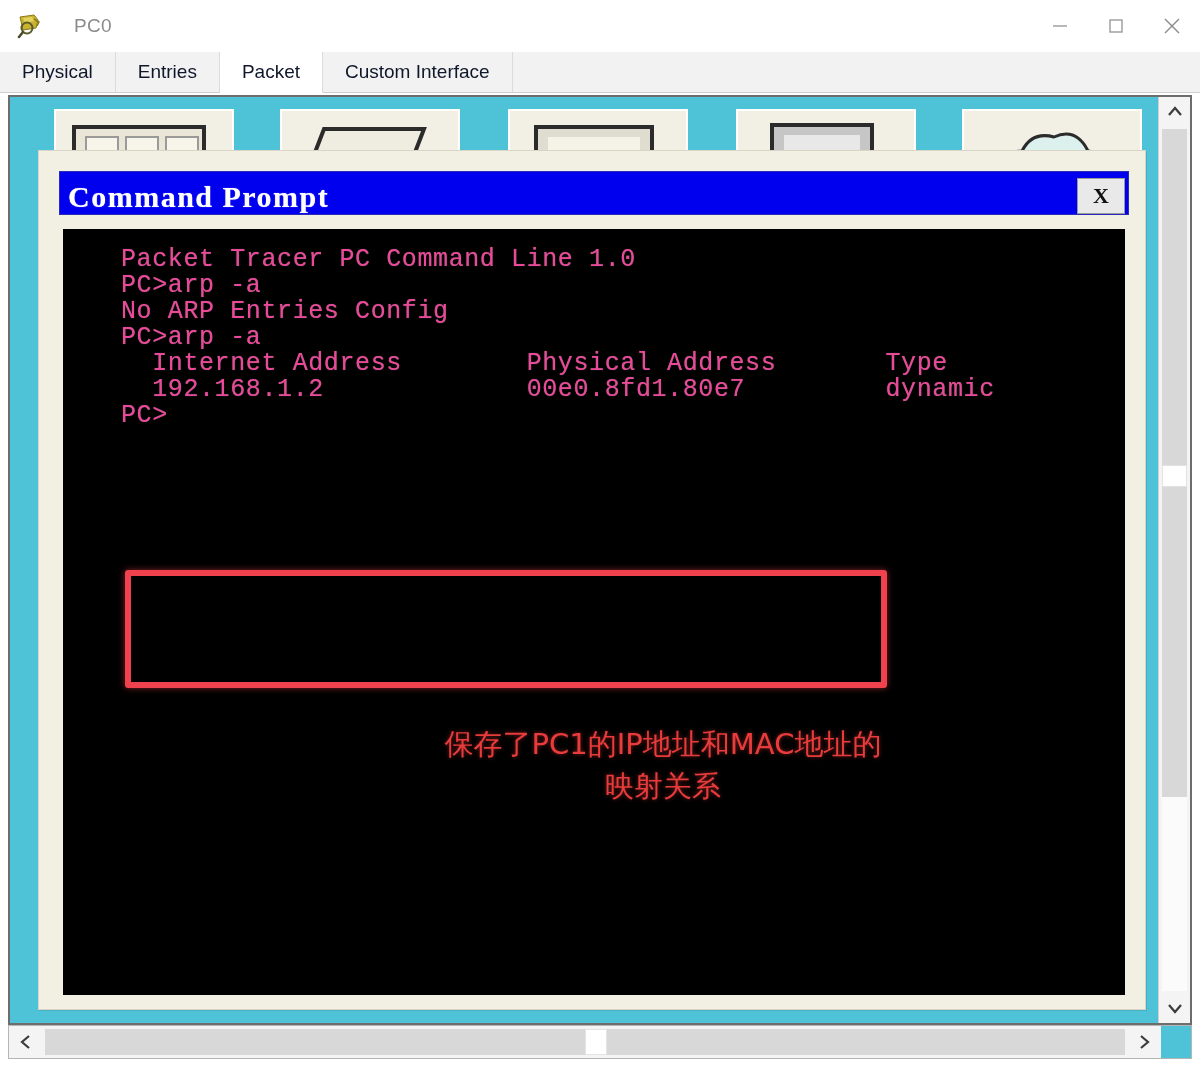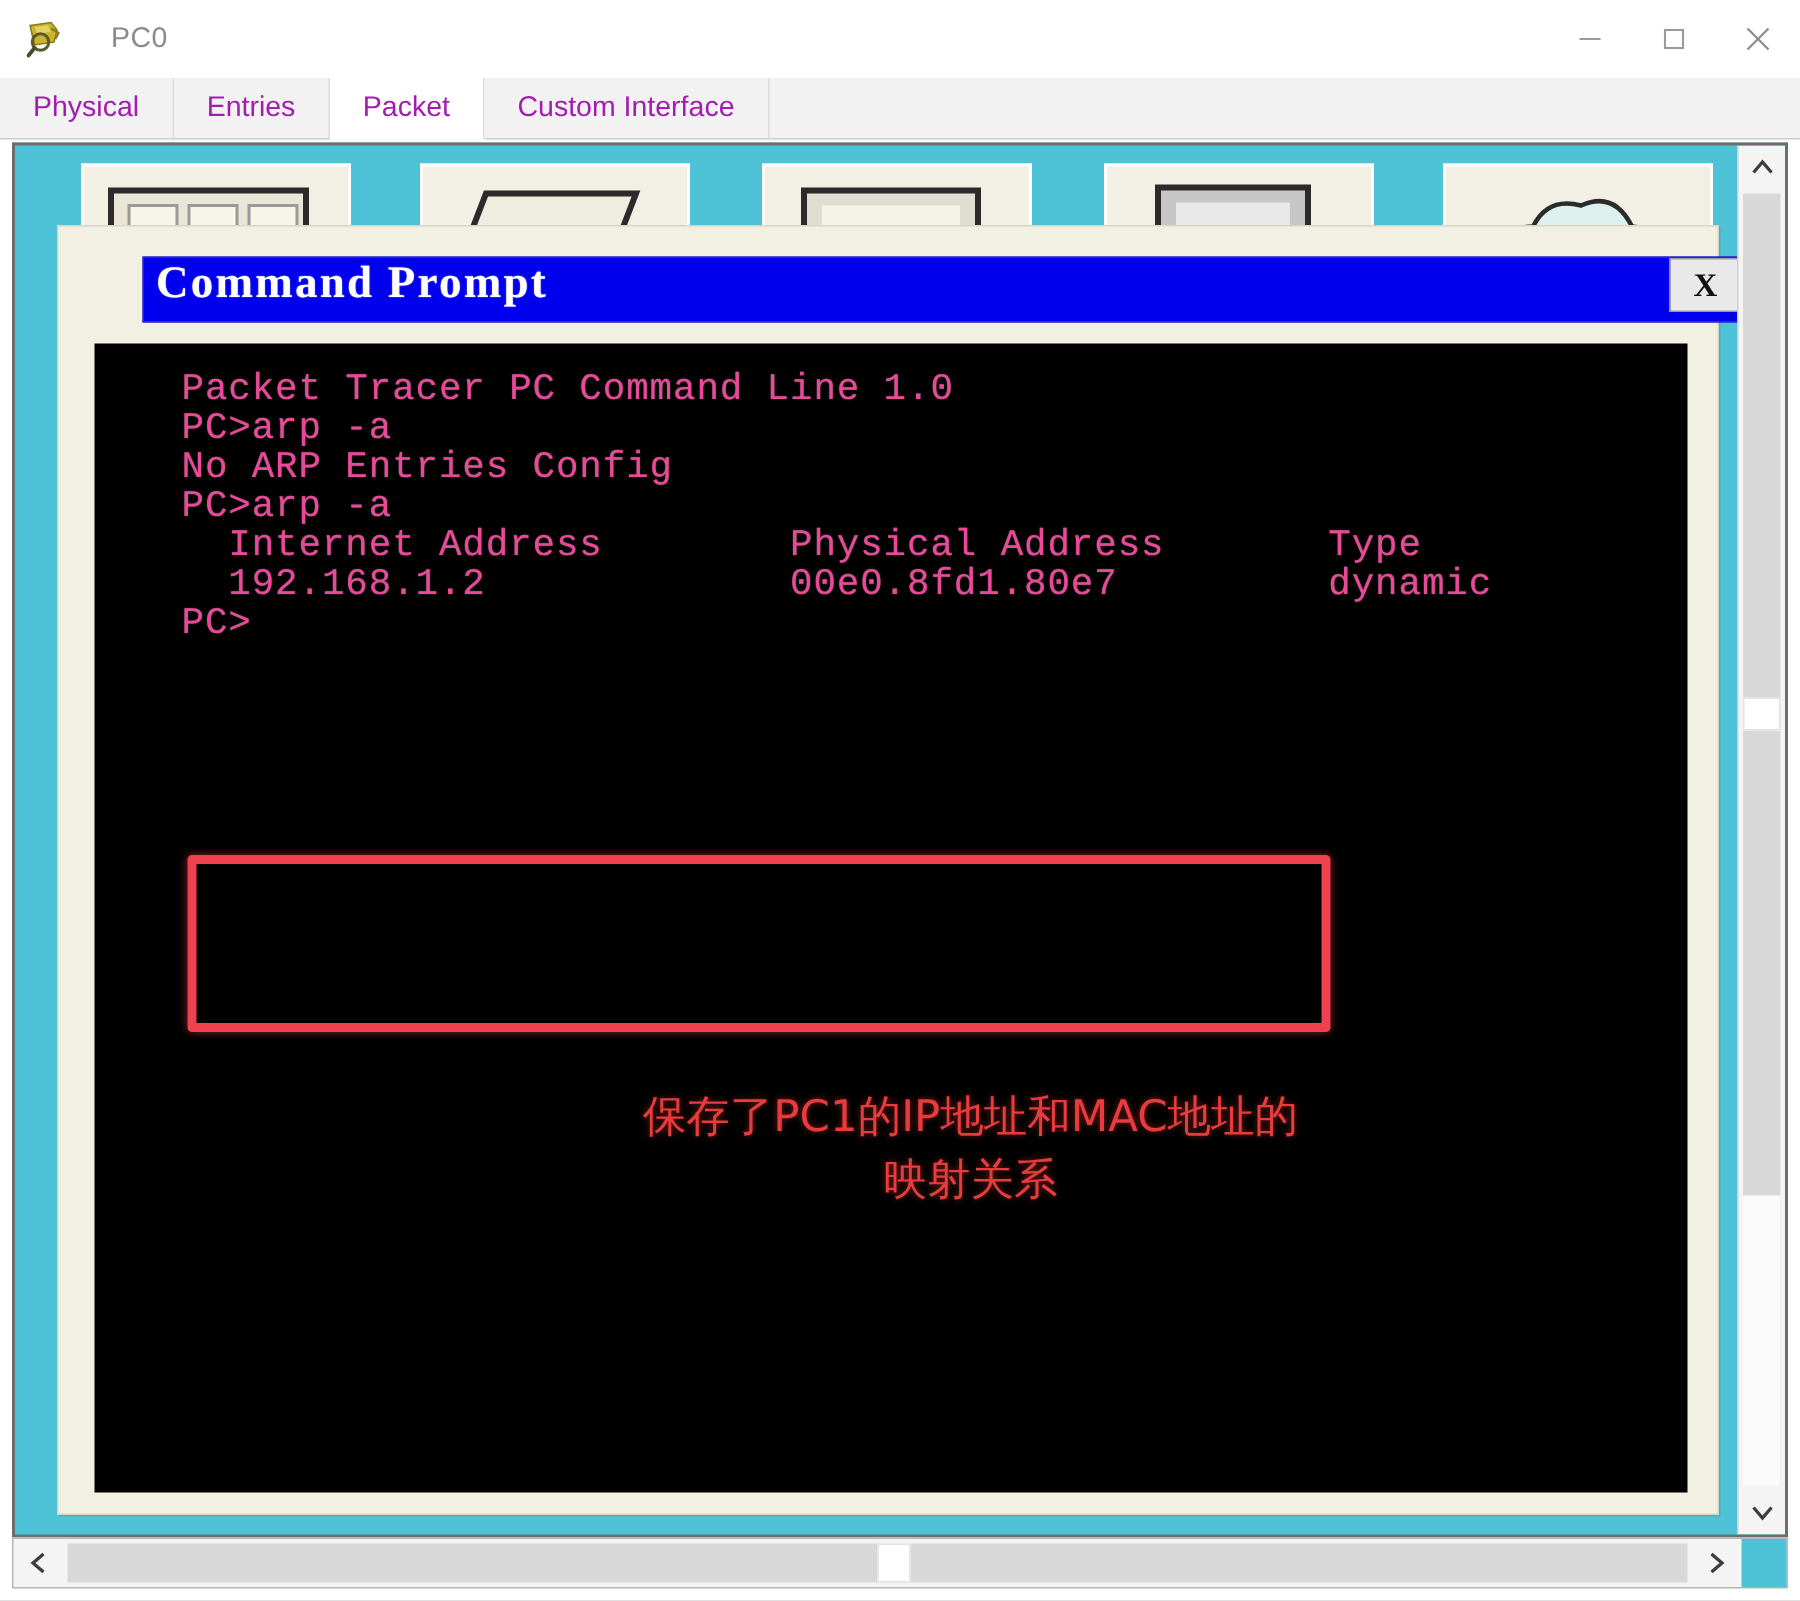--- a/index.html
+++ b/index.html
@@ -72,21 +72,21 @@
     border-bottom: 1px solid #cfcfcf;
     display: flex;
     align-items: stretch;
     box-sizing: border-box;
   }
   .tab {
     display: flex;
     align-items: center;
     padding: 0 22px;
     font-size: 19px;
-    color: #a21caf;
+    color: #0f172a;
     border-right: 1px solid #dcdcdc;
     background: #f2f2f2;
     box-sizing: border-box;
     font-family: "Liberation Sans", sans-serif;
   }
   .tab.active {
     background: #ffffff;
     border-right: 1px solid #dcdcdc;
     border-bottom: 1px solid #ffffff;
     margin-bottom: -1px;
@@ -218,23 +218,22 @@
     box-sizing: border-box;
   }
   #cmd-titlebar {
     position: absolute;
     left: 20px; top: 20px;
     width: 1070px; height: 44px;
     background: #0000ee;
     border: 1px solid #2b2bbb;
     box-sizing: border-box;
     display: flex;
-    align-items: flex-start;
+    align-items: flex-end;
     justify-content: space-between;
-    margin-left: 36px;
   }
   #cmd-title {
     margin-left: 8px;
     color: #ffffff;
     font-family: "Liberation Serif", "DejaVu Serif", serif;
     font-size: 30px;
     font-weight: bold;
     letter-spacing: 1.5px;
     text-shadow: 0 0 1px rgba(255,255,255,0.6);
   }
@@ -286,21 +285,21 @@
     border: 6px solid #f0414f;
     border-radius: 3px;
     box-sizing: border-box;
     box-shadow: 0 0 6px rgba(240,65,79,0.55);
     pointer-events: none;
   }
 
   
   #annotation {
     position: absolute;
-    left: 164px; top: 494px;
+    left: 180px; top: 494px;
     width: 840px;
     text-align: center;
     color: #e83b3b;
     font-family: "DejaVu Sans", "Liberation Sans", sans-serif;
     font-size: 29px;
     line-height: 42px;
     text-shadow: 0 0 4px rgba(232,59,59,0.55);
   }
   .anno-line { display: block; }
 </style>

